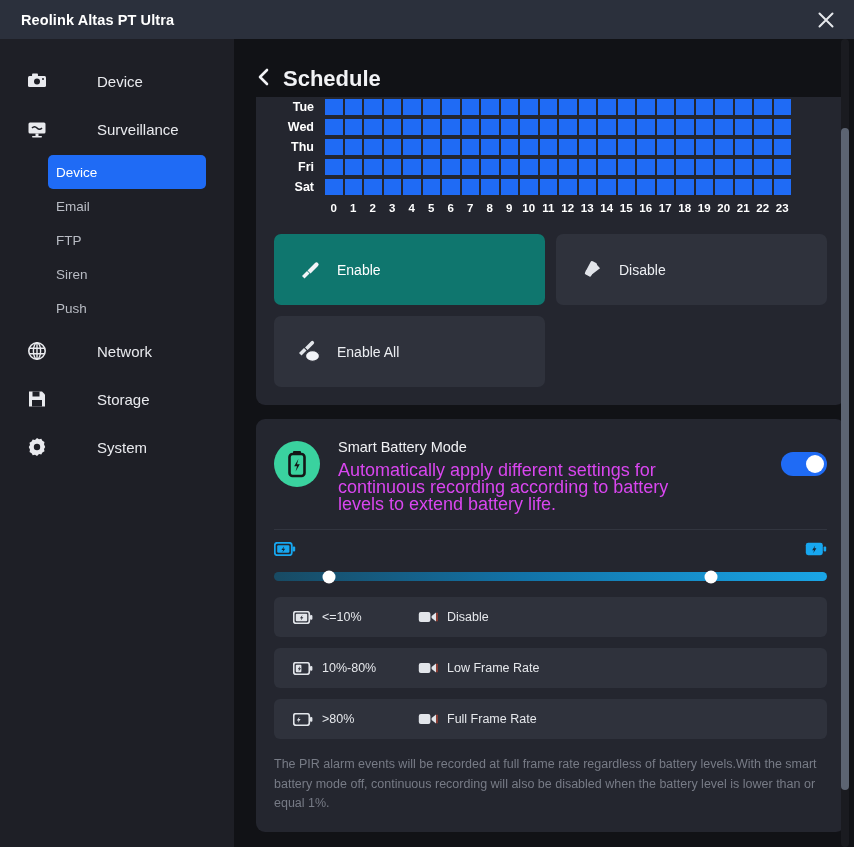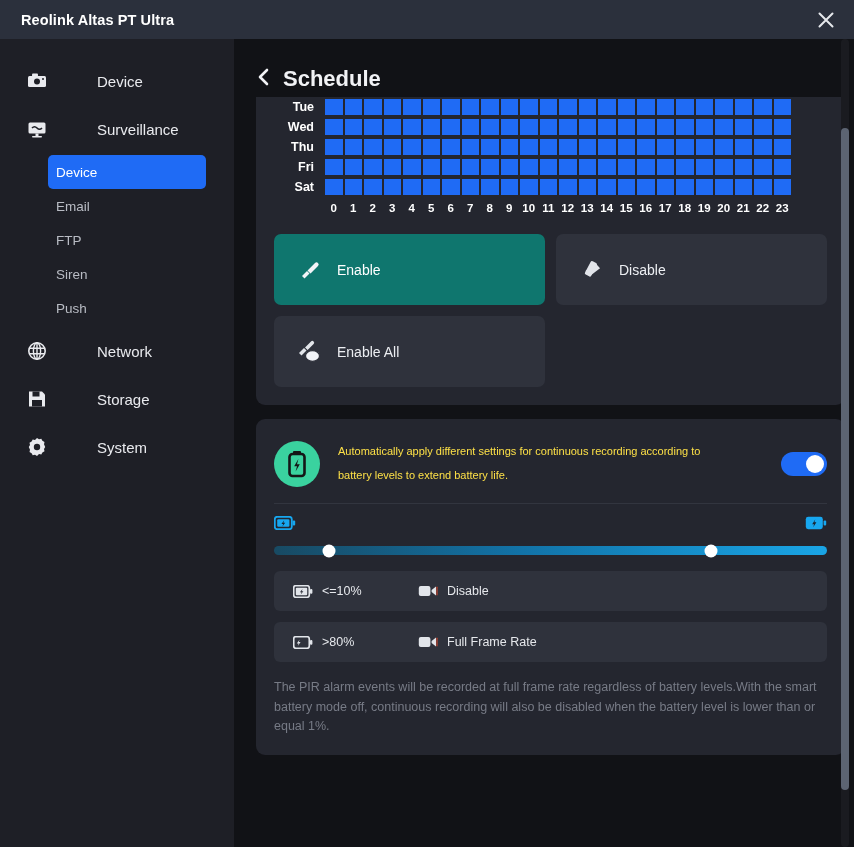--- a/index.html
+++ b/index.html
@@ -138,21 +138,21 @@
   #battery-card { padding: 18px; }
   .bat-head { display: flex; align-items: flex-start; }
   .bat-circle {
     width: 46px; height: 46px; flex: 0 0 46px;
     border-radius: 50%; background: #3ad29f;
     display: flex; align-items: center; justify-content: center;
     margin-right: 18px; margin-top: 4px;
   }
   .bat-text { flex: 1 1 auto; padding-top: 2px; }
   .bat-title { color: #f0f1f4; font-size: 14.5px; margin-bottom: 7px; }
-  .bat-desc { color: #fde047; font-size: 11px; line-height: 24px; max-width: 380px; }
+  .bat-desc { color: #d946ef; font-size: 18px; line-height: 17px; max-width: 380px; }
   .toggle {
     width: 46px; height: 24px; border-radius: 12px;
     background: #1f6bf5; position: relative; flex: 0 0 46px;
     margin-top: 15px; cursor: pointer;
   }
   .toggle .knob {
     position: absolute; right: 3px; top: 3px;
     width: 18px; height: 18px; border-radius: 50%;
     background: #ffffff;
   }
@@ -538,20 +538,21 @@
 
           <div class="bat-head">
             <div class="bat-circle">
               <svg width="22" height="28" viewBox="0 0 22 28">
                 <rect x="7" y="1" width="8" height="3" rx="1" fill="#141617"></rect>
                 <rect x="3.5" y="4" width="15" height="22" rx="3" fill="none" stroke="#141617" stroke-width="2.6"></rect>
                 <path d="M12.4 9 L8.2 16.2 H11 L9.6 21.5 L13.8 14.2 H11 Z" fill="#141617"></path>
               </svg>
             </div>
             <div class="bat-text">
+              <div class="bat-title">Smart Battery Mode</div>
               <div class="bat-desc">Automatically apply different settings for continuous recording according to battery levels to extend battery life.</div>
             </div>
             <div class="toggle">
               <div class="knob"></div>
             </div>
           </div>
 
           <div class="divider"></div>
 
           <div class="slider-icons">
@@ -594,20 +595,39 @@
               <span class="lv-cam">
                 <svg width="20" height="14" viewBox="0 0 20 14">
                   <rect x="0.8" y="2" width="11.6" height="10" rx="2" fill="#e2e5ea"></rect>
                   <path d="M13.6 6 L18 2.6 V11.4 L13.6 8 Z" fill="#e2e5ea"></path>
                   <rect x="18.4" y="2.6" width="1.2" height="8.8" rx=".6" fill="#c2452f"></rect>
                 </svg>
               </span>
               <span class="lv-mode">Disable</span>
             </div>
 
+            <div class="level-row">
+              <span class="lv-bat">
+                <svg width="20" height="13" viewBox="0 0 20 13">
+                  <rect x="0.7" y="0.7" width="15.6" height="11.6" rx="2.2" fill="none" stroke="#e2e5ea" stroke-width="1.7"></rect>
+                  <rect x="17" y="4" width="2.4" height="4.8" rx="1" fill="#e2e5ea"></rect>
+                  <rect x="2.8" y="2.8" width="5.6" height="7.4" rx="1" fill="#e2e5ea"></rect>
+                  <path d="M7.2 3.9 L4.7 7.3 H6.2 L5.5 9.6 L8.1 6.2 H6.5 Z" fill="#2f323c"></path>
+                </svg>
+              </span>
+              <span class="lv-range">10%-80%</span>
+              <span class="lv-cam">
+                <svg width="20" height="14" viewBox="0 0 20 14">
+                  <rect x="0.8" y="2" width="11.6" height="10" rx="2" fill="#e2e5ea"></rect>
+                  <path d="M13.6 6 L18 2.6 V11.4 L13.6 8 Z" fill="#e2e5ea"></path>
+                  <rect x="18.4" y="2.6" width="1.2" height="8.8" rx=".6" fill="#c2452f"></rect>
+                </svg>
+              </span>
+              <span class="lv-mode">Low Frame Rate</span>
+            </div>
 
             <div class="level-row">
               <span class="lv-bat">
                 <svg width="20" height="13" viewBox="0 0 20 13">
                   <rect x="0.7" y="0.7" width="15.6" height="11.6" rx="2.2" fill="none" stroke="#e2e5ea" stroke-width="1.7"></rect>
                   <rect x="17" y="4" width="2.4" height="4.8" rx="1" fill="#e2e5ea"></rect>
                   <path d="M6.6 3.4 L3.8 7.6 H5.6 L4.8 10 L7.6 6 H5.8 Z" fill="#e2e5ea"></path>
                 </svg>
               </span>
               <span class="lv-range">&gt;80%</span>

